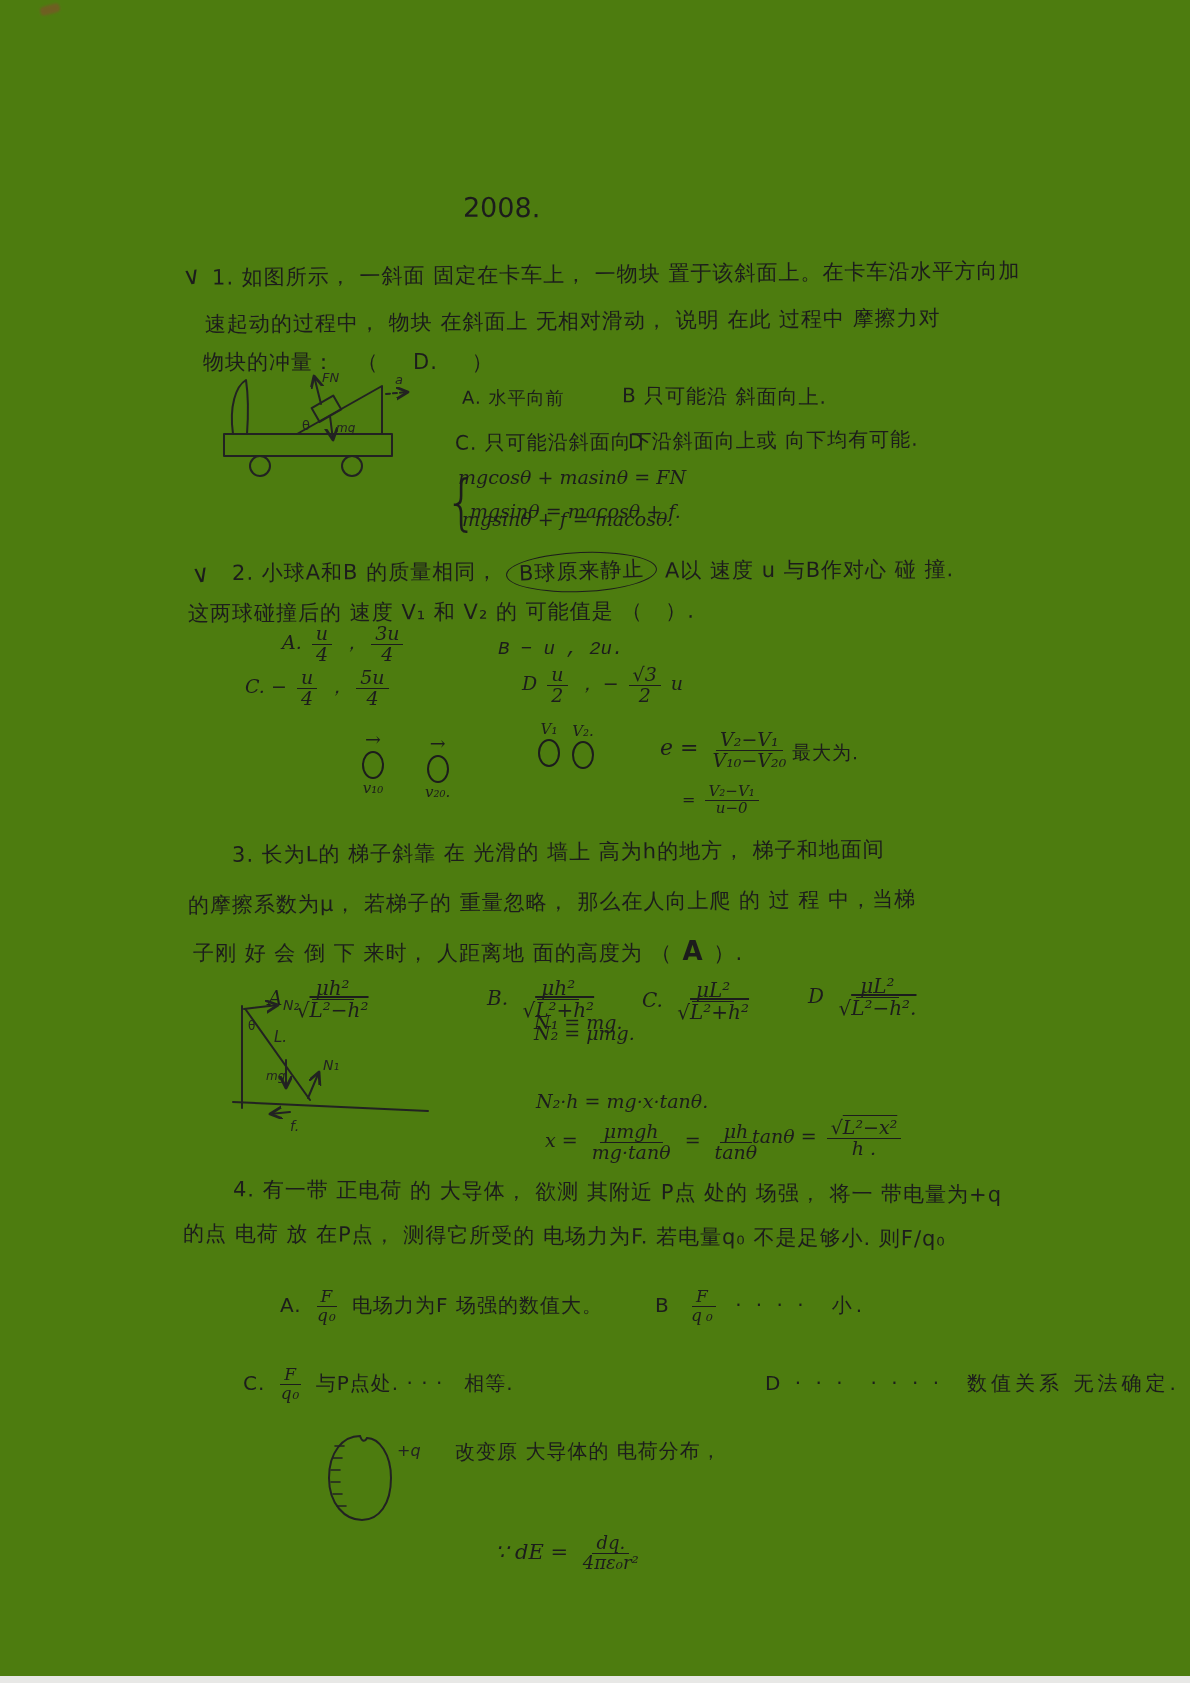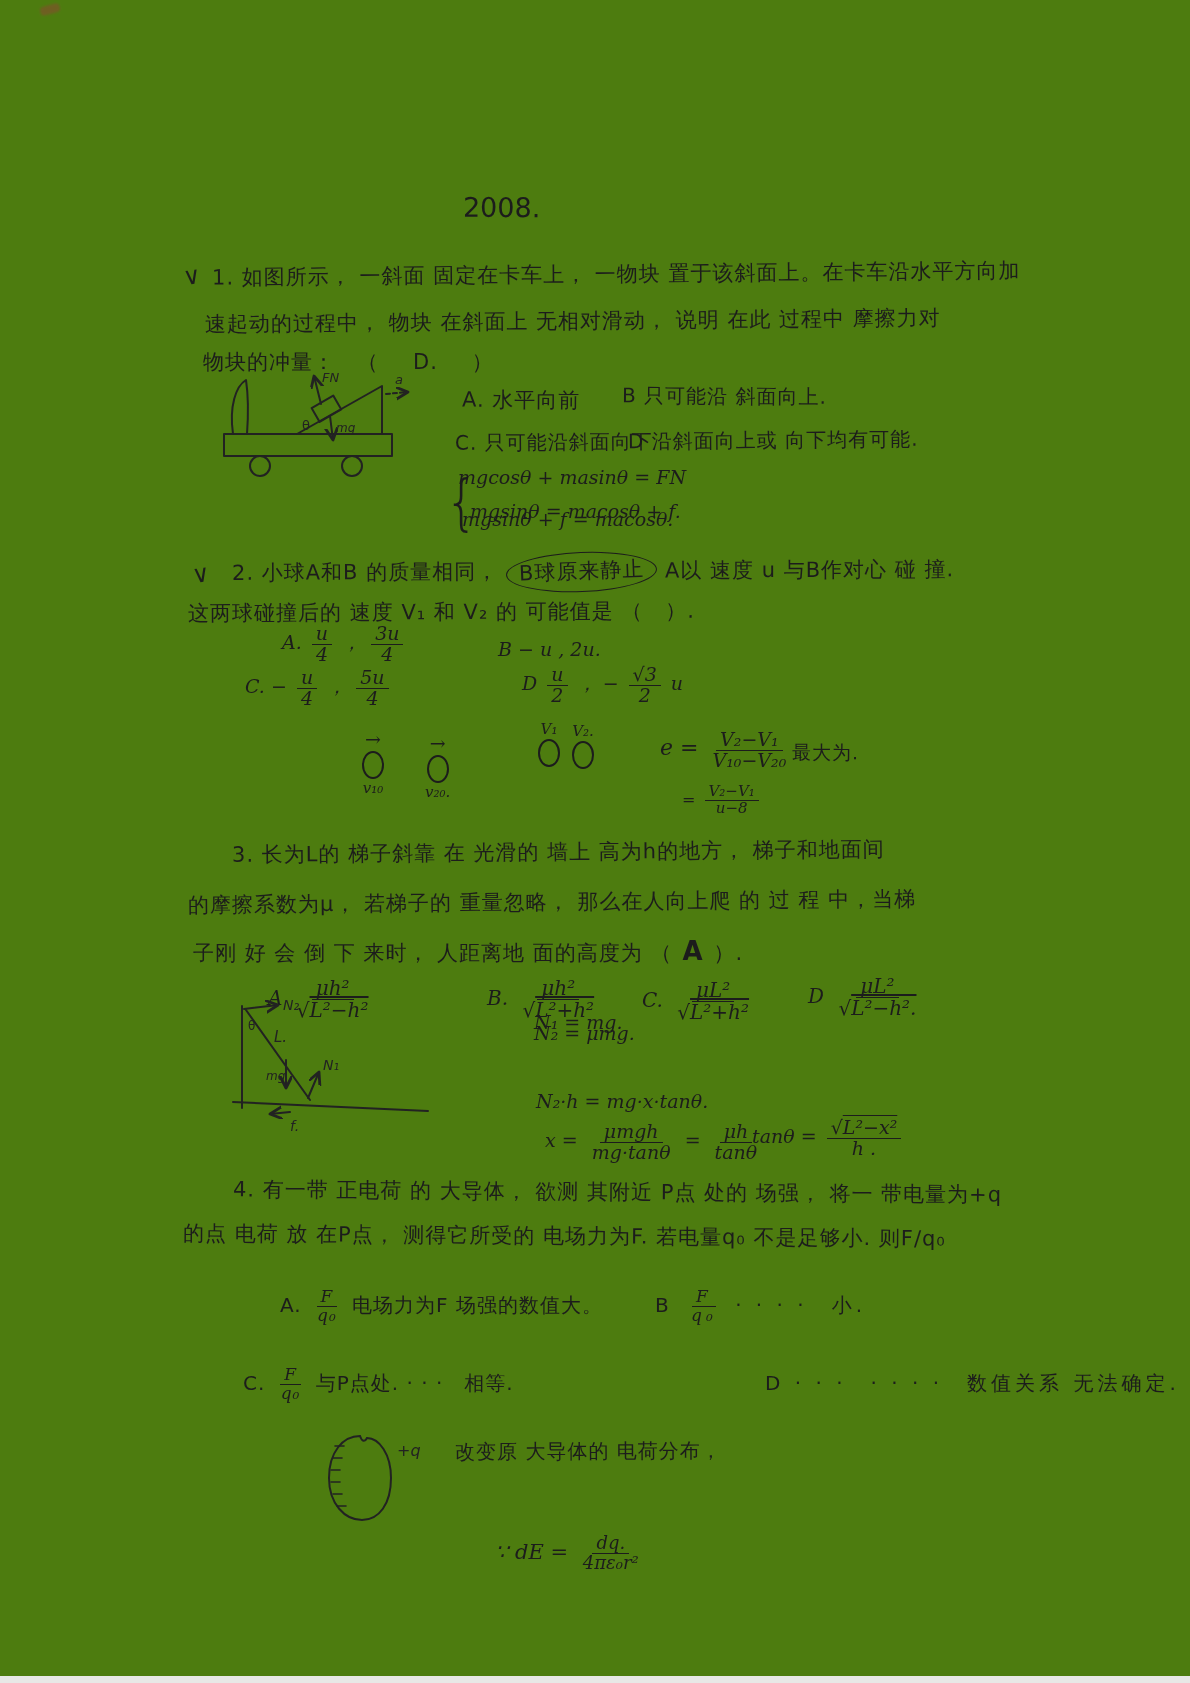--- a/index.html
+++ b/index.html
@@ -58,21 +58,21 @@
     <rect x="112" y="29" width="25" height="16" transform="rotate(-30 124 37)"></rect>
     <line x1="119" y1="32" x2="112" y2="4" marker-end="url(#ah)"></line>
     <line x1="128" y1="44" x2="131" y2="68" marker-end="url(#ah)"></line>
     <line x1="184" y1="22" x2="206" y2="20" stroke-dasharray="4 3" marker-end="url(#ah)"></line>
     <text x="120" y="10" font-size="13" fill="#222" stroke="none" font-style="italic">FN</text>
     <text x="134" y="60" font-size="12" fill="#222" stroke="none" font-style="italic">mg</text>
     <text x="193" y="12" font-size="13" fill="#222" stroke="none" font-style="italic">a</text>
     <text x="100" y="58" font-size="13" fill="#222" stroke="none">θ</text>
   </svg>
 
-  <div class="abs hw r2" style="left:462px;top:386px;font-size:21px;">A. 水平向前</div>
+  <div class="abs hw r2" style="left:462px;top:386px;font-size:18px;">A. 水平向前</div>
   <div class="abs hw r2" style="left:622px;top:383px;font-size:20px;">B 只可能沿 斜面向上.</div>
   <div class="abs hw r1" style="left:455px;top:429px;font-size:20px;">C. 只可能沿斜面向下</div>
   <div class="abs hw r1" style="left:628px;top:427px;font-size:20px;">D 沿斜面向上或 向下均有可能.</div>
 
   <div class="abs mt" style="left:458px;top:466px;">mgcosθ + masinθ = FN</div>
   <div class="abs brace" style="left:445px;top:472px;">{</div>
   <div class="abs mt" style="left:470px;top:500px;">mgsinθ = macosθ + f.</div>
   <div class="abs mt" style="left:462px;top:508px;">mgsinθ + f = macosθ.</div>
 
   <div class="abs check" style="left:192px;top:560px;">∨</div>
@@ -88,21 +88,21 @@
     <span class="frac">
         <span class="num">u</span>
         <span class="den">4</span>
       </span>
     <span>，</span>
     <span class="frac">
         <span class="num">3u</span>
         <span class="den">4</span>
       </span>
   </div>
-  <div class="abs mt" style="left:498px;top:638px;">B − u , 2u.</div>
+  <div class="abs mt" style="left:498px;top:638px;font-family:Liberation Mono, monospace;">B − u , 2u.</div>
   <div class="abs mt" style="left:245px;top:668px;">
     <span>C.</span>
     <span>−</span>
     <span class="frac">
         <span class="num">u</span>
         <span class="den">4</span>
       </span>
     <span>，</span>
     <span class="frac">
         <span class="num">5u</span>
@@ -148,21 +148,21 @@
     <span class="frac">
         <span class="num">V₂−V₁</span>
         <span class="den">V₁₀−V₂₀</span>
       </span>
   </div>
   <div class="abs hw r2" style="left:792px;top:740px;font-size:19px;">最大为.</div>
   <div class="abs mt" style="left:682px;top:784px;font-size:16px;">
     <span>=</span>
     <span class="frac" style="font-size:15px;">
         <span class="num">V₂−V₁</span>
-        <span class="den">u−8</span>
+        <span class="den">u−0</span>
       </span>
   </div>
 
   <div class="abs hw r1" style="left:232px;top:838px;">3. 长为L的 梯子斜靠 在 光滑的 墙上 高为h的地方， 梯子和地面间</div>
   <div class="abs hw r1" style="left:188px;top:888px;">的摩擦系数为μ， 若梯子的 重量忽略， 那么在人向上爬 的 过 程 中，当梯</div>
   <div class="abs hw" style="left:193px;top:936px;">
     <span>子刚 好 会 倒 下 来时， 人距离地 面的高度为 （</span><span class="bold-ans" style="margin:0 10px;">A</span><span>）.</span>
   </div>
 
   <div class="abs mt" style="left:268px;top:978px;font-size:20px;">

